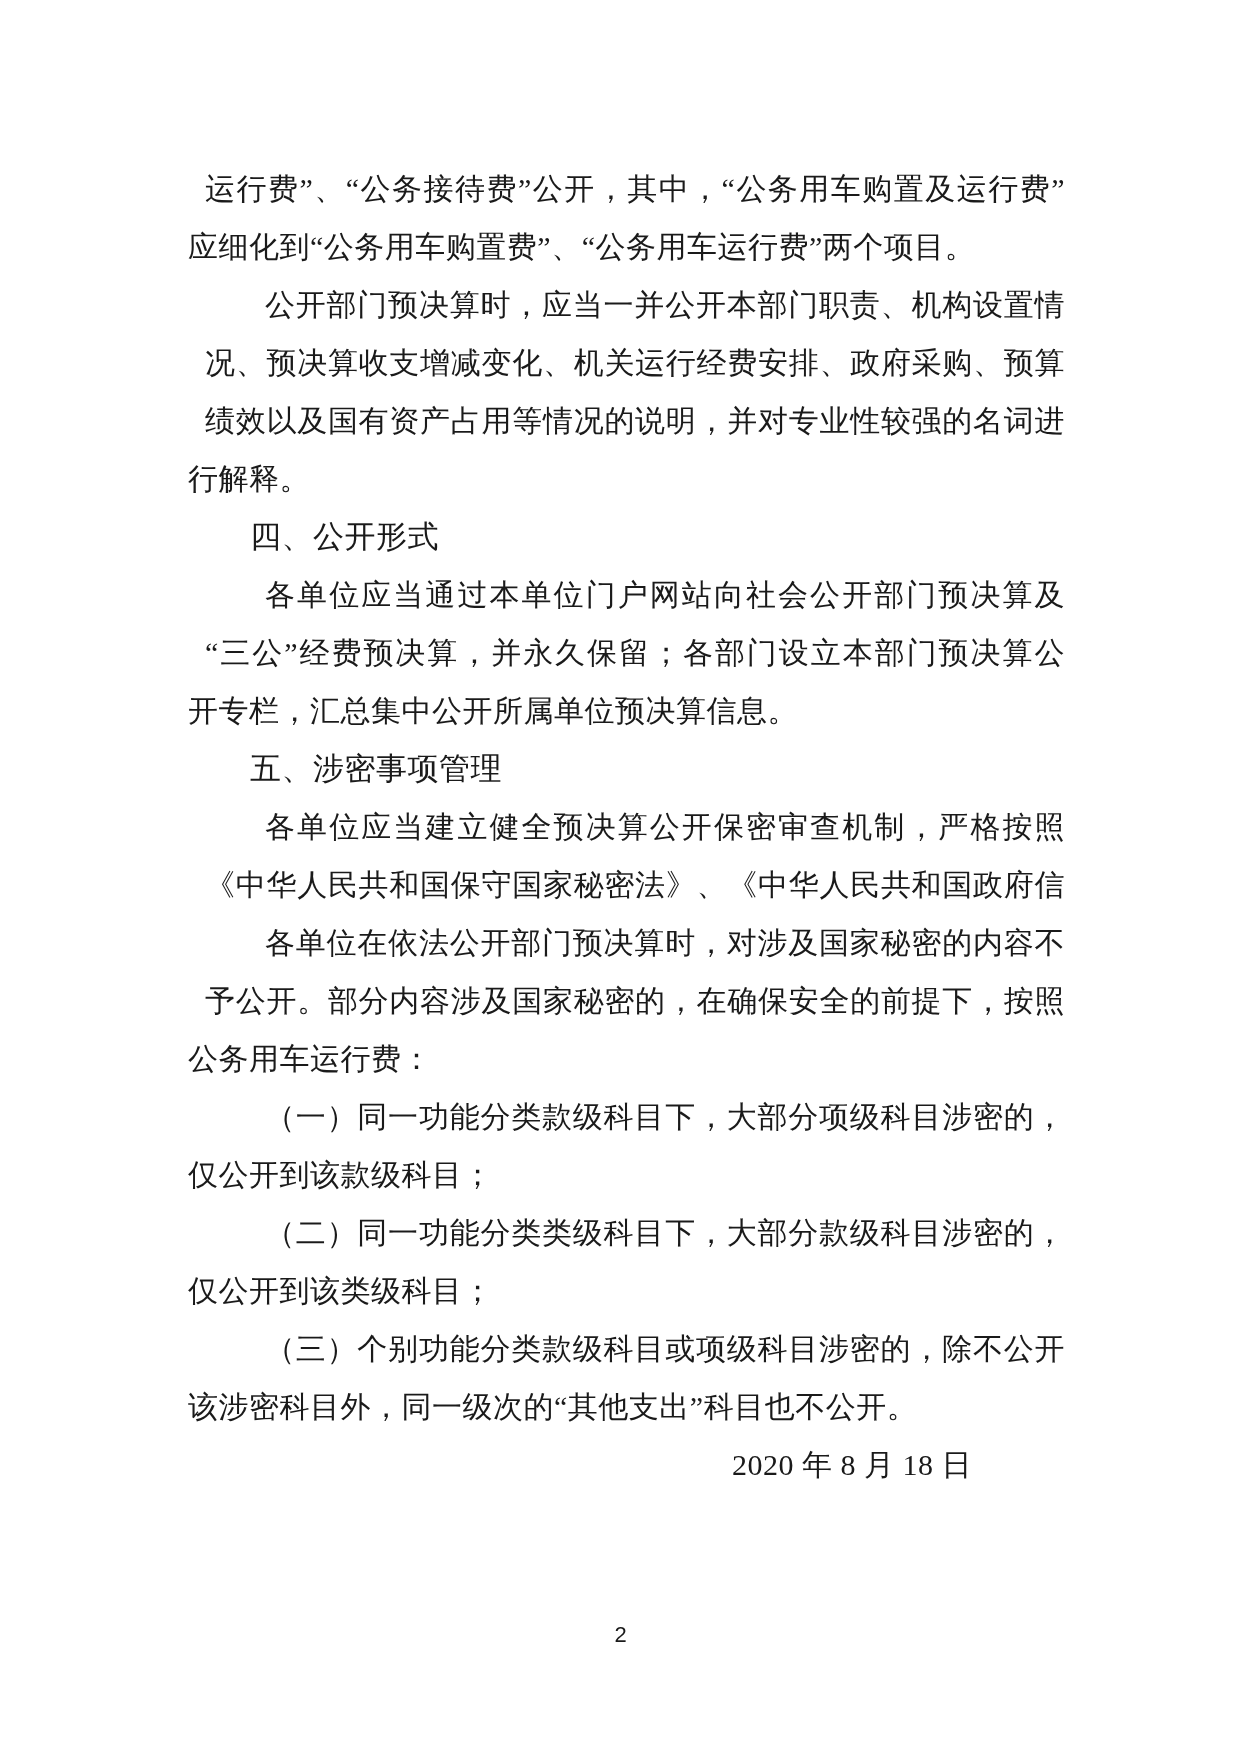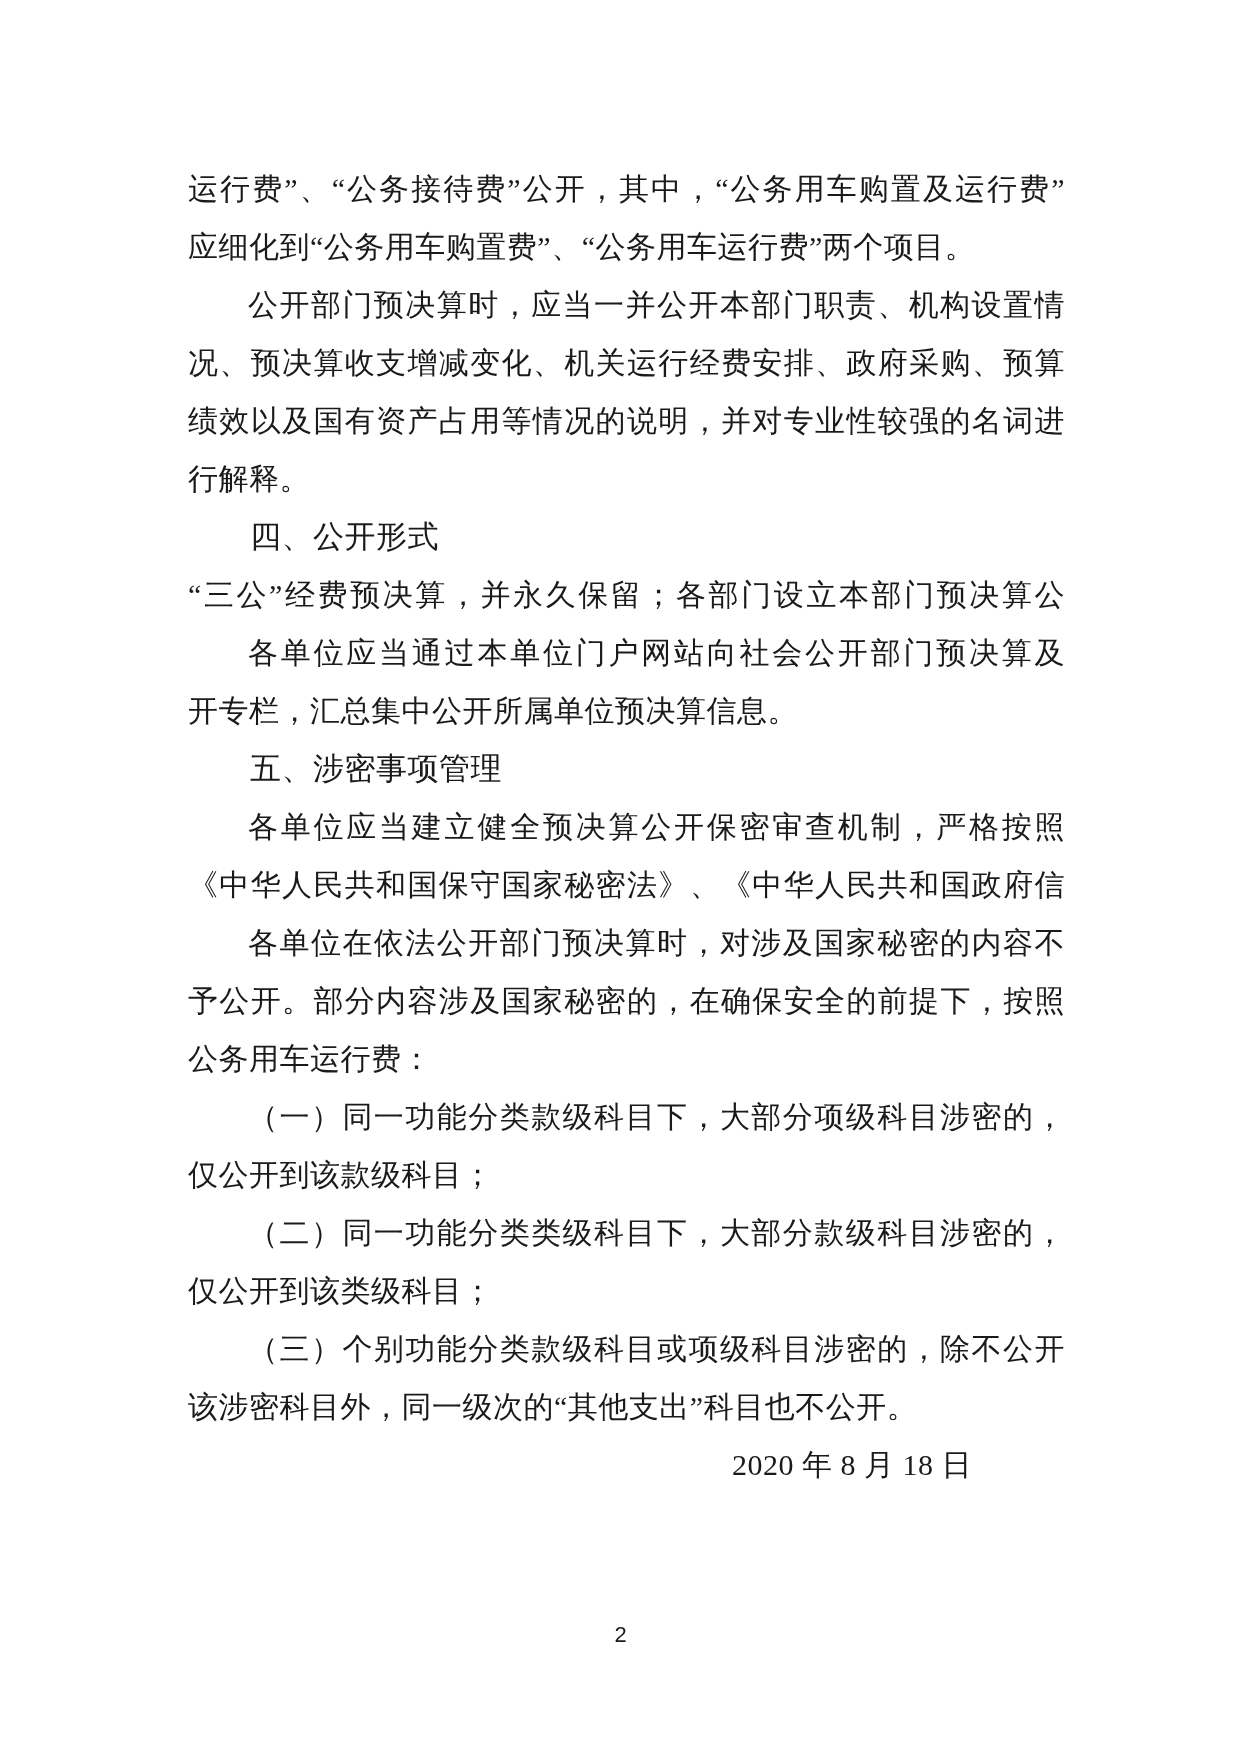--- a/index.html
+++ b/index.html
@@ -26,20 +26,21 @@
     height: 58px;
     line-height: 58px;
     font-size: 30px;
     font-family: "Liberation Serif", "DejaVu Serif", serif;
     white-space: normal;
     letter-spacing: 0.5px;
   }
   .line.fill {
     text-align: justify;
     text-align-last: justify;
+    margin-left: 17px;
   }
   .line.indent {
     text-indent: 2em;
   }
   .line.heading {
     font-family: "Liberation Sans", "DejaVu Sans", sans-serif;
     font-weight: 400;
     font-size: 31px;
   }
   .line.date {
@@ -63,22 +64,22 @@
 
 <div class="page" style="--paper: #ffffff; --ink: #1a1a1a;">
   <div class="text-block" id="text-block">
       <div class="line fill">运行费”、“公务接待费”公开，其中，“公务用车购置及运行费”</div>
       <div class="line">应细化到“公务用车购置费”、“公务用车运行费”两个项目。</div>
       <div class="line indent fill">公开部门预决算时，应当一并公开本部门职责、机构设置情</div>
       <div class="line fill">况、预决算收支增减变化、机关运行经费安排、政府采购、预算</div>
       <div class="line fill">绩效以及国有资产占用等情况的说明，并对专业性较强的名词进</div>
       <div class="line">行解释。</div>
       <div class="line heading indent">四、公开形式</div>
+      <div class="line indent fill">各单位应当通过本单位门户网站向社会公开部门预决算及</div>
       <div class="line fill">“三公”经费预决算，并永久保留；各部门设立本部门预决算公</div>
-      <div class="line indent fill">各单位应当通过本单位门户网站向社会公开部门预决算及</div>
       <div class="line">开专栏，汇总集中公开所属单位预决算信息。</div>
       <div class="line heading indent">五、涉密事项管理</div>
       <div class="line indent fill">各单位应当建立健全预决算公开保密审查机制，严格按照</div>
       <div class="line fill">《中华人民共和国保守国家秘密法》、《中华人民共和国政府信</div>
       <div class="line indent fill">各单位在依法公开部门预决算时，对涉及国家秘密的内容不</div>
       <div class="line fill">予公开。部分内容涉及国家秘密的，在确保安全的前提下，按照</div>
       <div class="line">公务用车运行费：</div>
       <div class="line indent fill">（一）同一功能分类款级科目下，大部分项级科目涉密的，</div>
       <div class="line">仅公开到该款级科目；</div>
       <div class="line indent fill">（二）同一功能分类类级科目下，大部分款级科目涉密的，</div>

